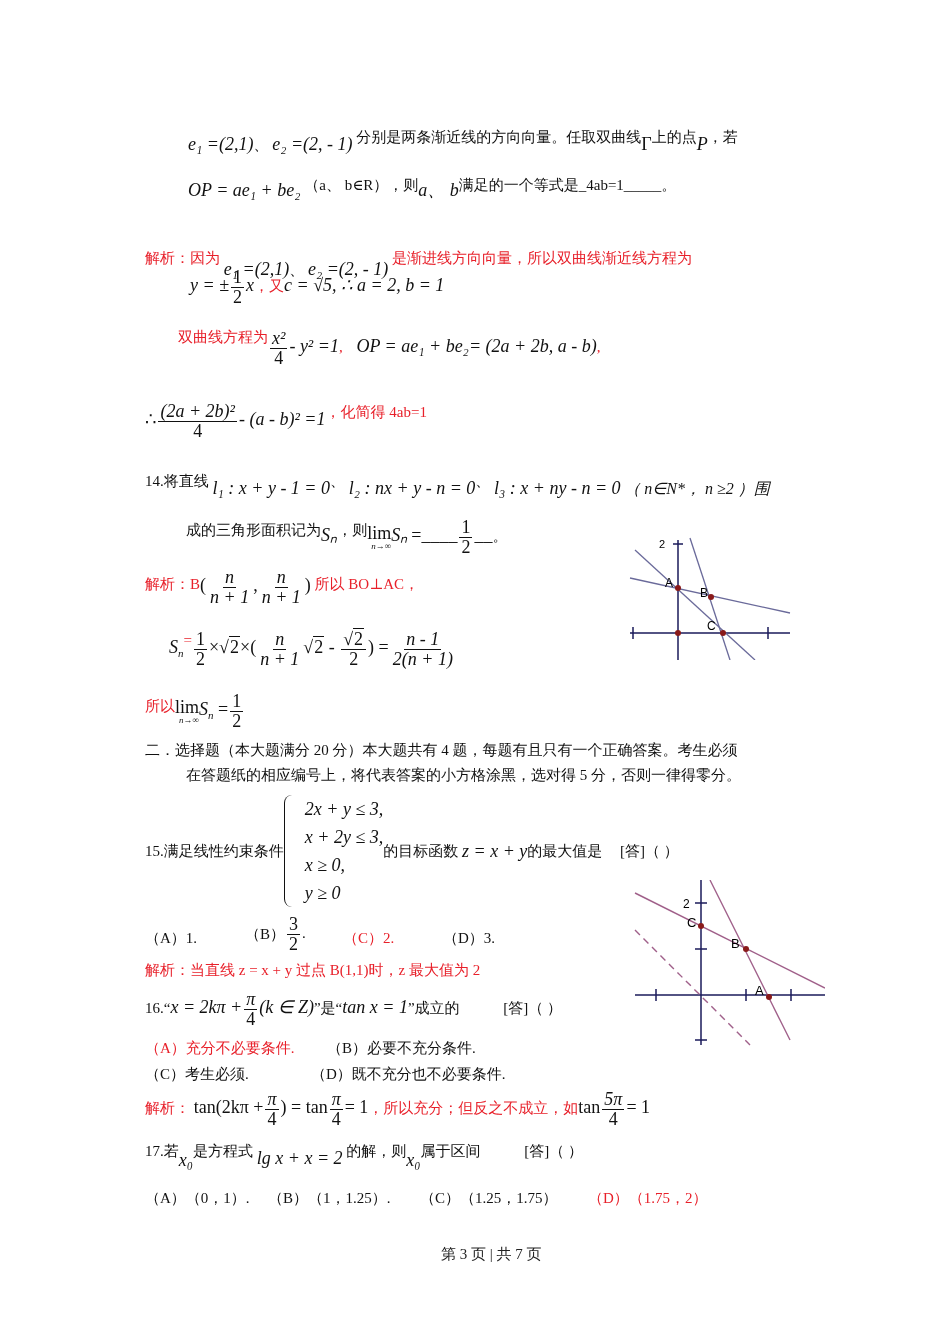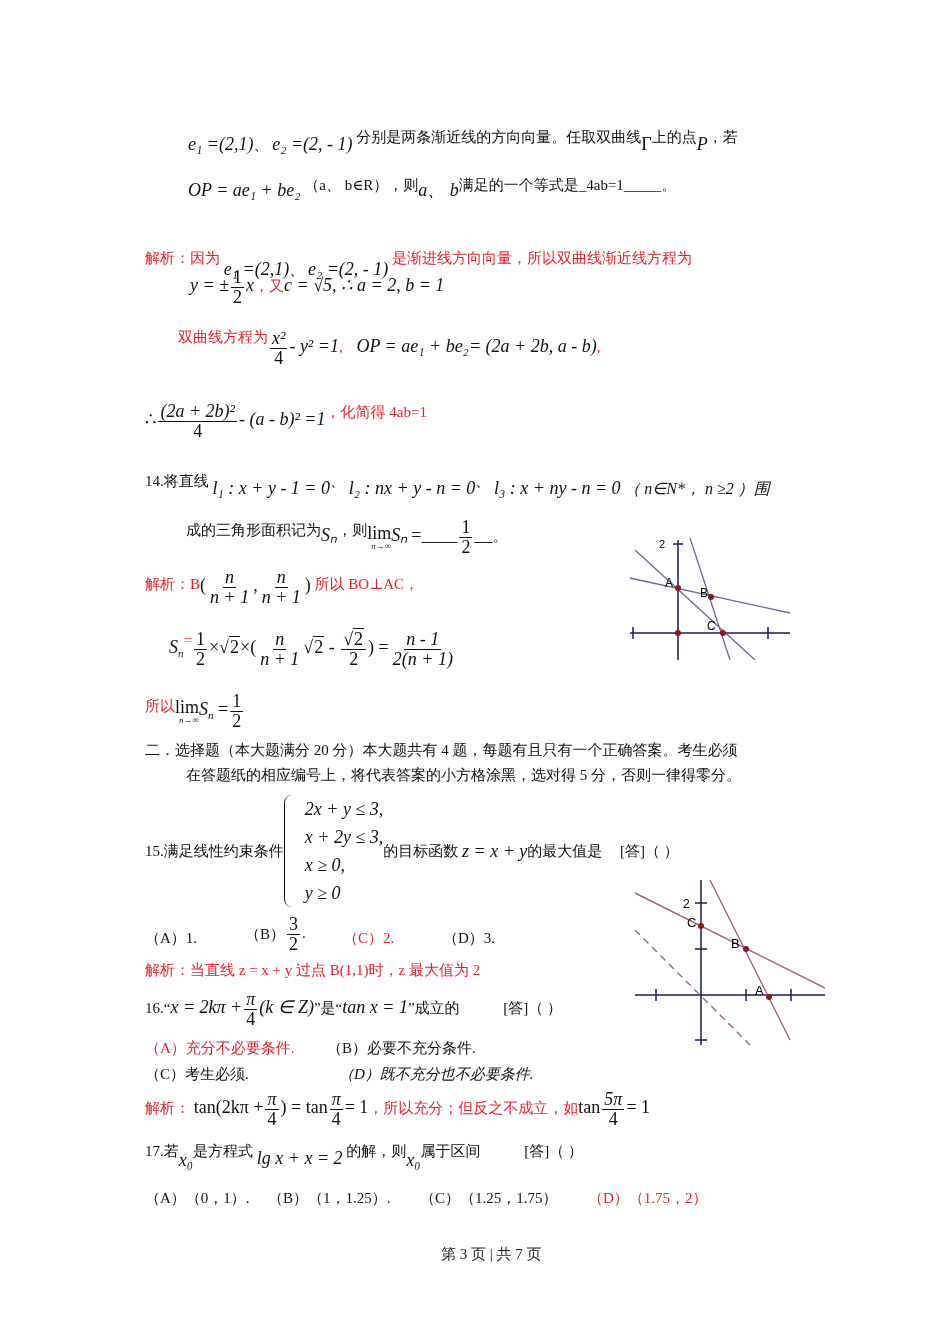--- a/index.html
+++ b/index.html
@@ -190,21 +190,21 @@
   <span class="cn">16.“</span><span class="m">x = 2kπ +</span><span class="frac m">
       <span class="num">π</span>
       <span class="den" style="font-style:normal">4</span>
     </span><span class="m">(k ∈ Z)</span><span class="cn">”是“</span><span class="m">tan x = 1</span><span class="cn">”成立的</span>
   <span class="cn" style="margin-left:40px">[答]（ ）</span>
 </div>
 
 <div class="abs cn red" style="left:145px; top:1039px;">（A）充分不必要条件.</div>
 <div class="abs cn" style="left:327px; top:1039px;">（B）必要不充分条件.</div>
 <div class="abs cn" style="left:145px; top:1065px;">（C）考生必须.</div>
-<div class="abs cn" style="left:339px; top:1065px;font-style:italic;">（D）既不充分也不必要条件.</div>
+<div class="abs cn" style="left:311px; top:1065px;">（D）既不充分也不必要条件.</div>
 
 <div class="abs" style="left:145px; top:1090px;">
   <span class="cn red">解析：</span>
   <span class="mr">tan(2kπ +</span><span class="frac m">
       <span class="num">π</span>
       <span class="den" style="font-style:normal">4</span>
     </span><span class="mr">) = tan</span><span class="frac m">
       <span class="num">π</span>
       <span class="den" style="font-style:normal">4</span>
     </span><span class="mr">= 1</span><span class="cn red">，所以充分；但反之不成立，如</span><span class="mr">tan</span><span class="frac m">

